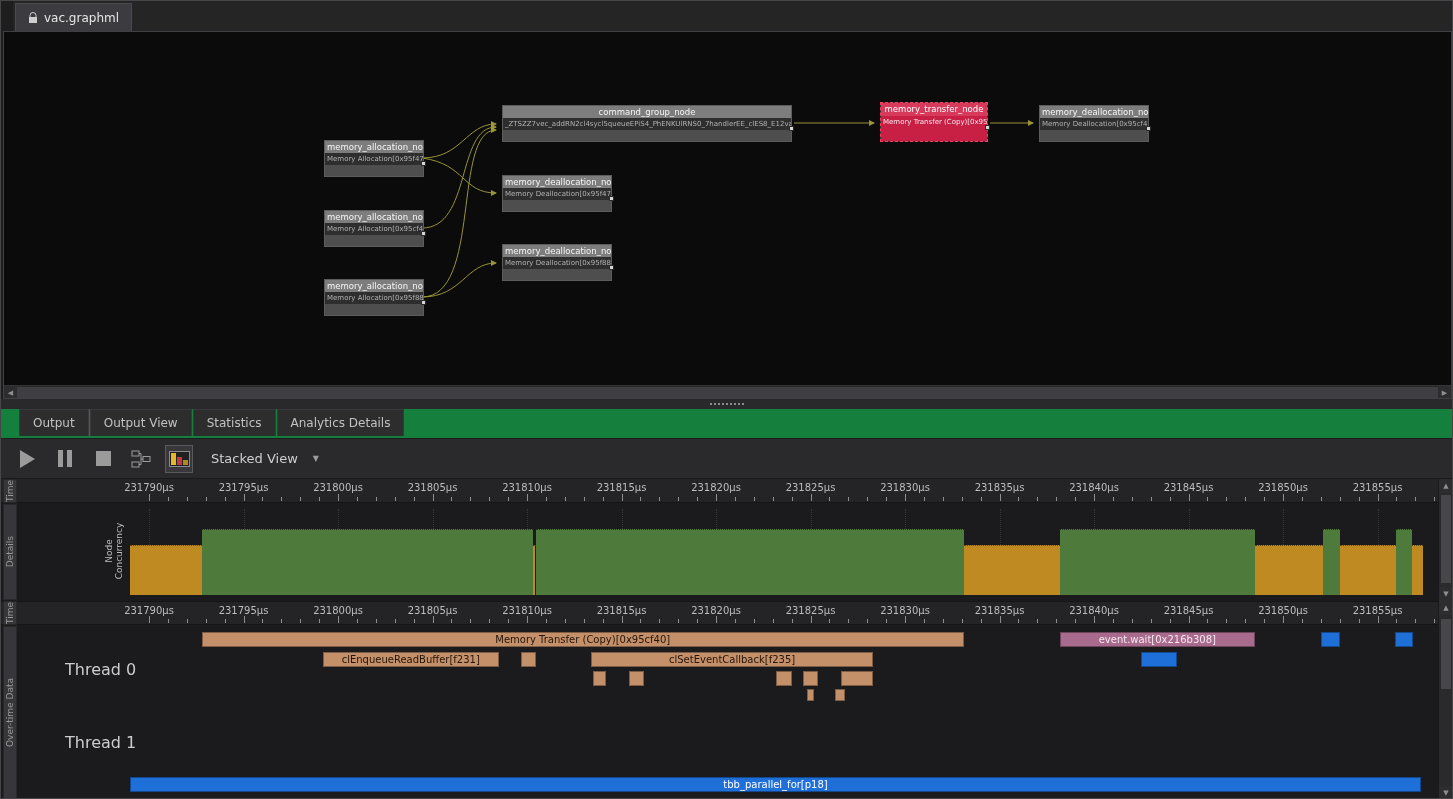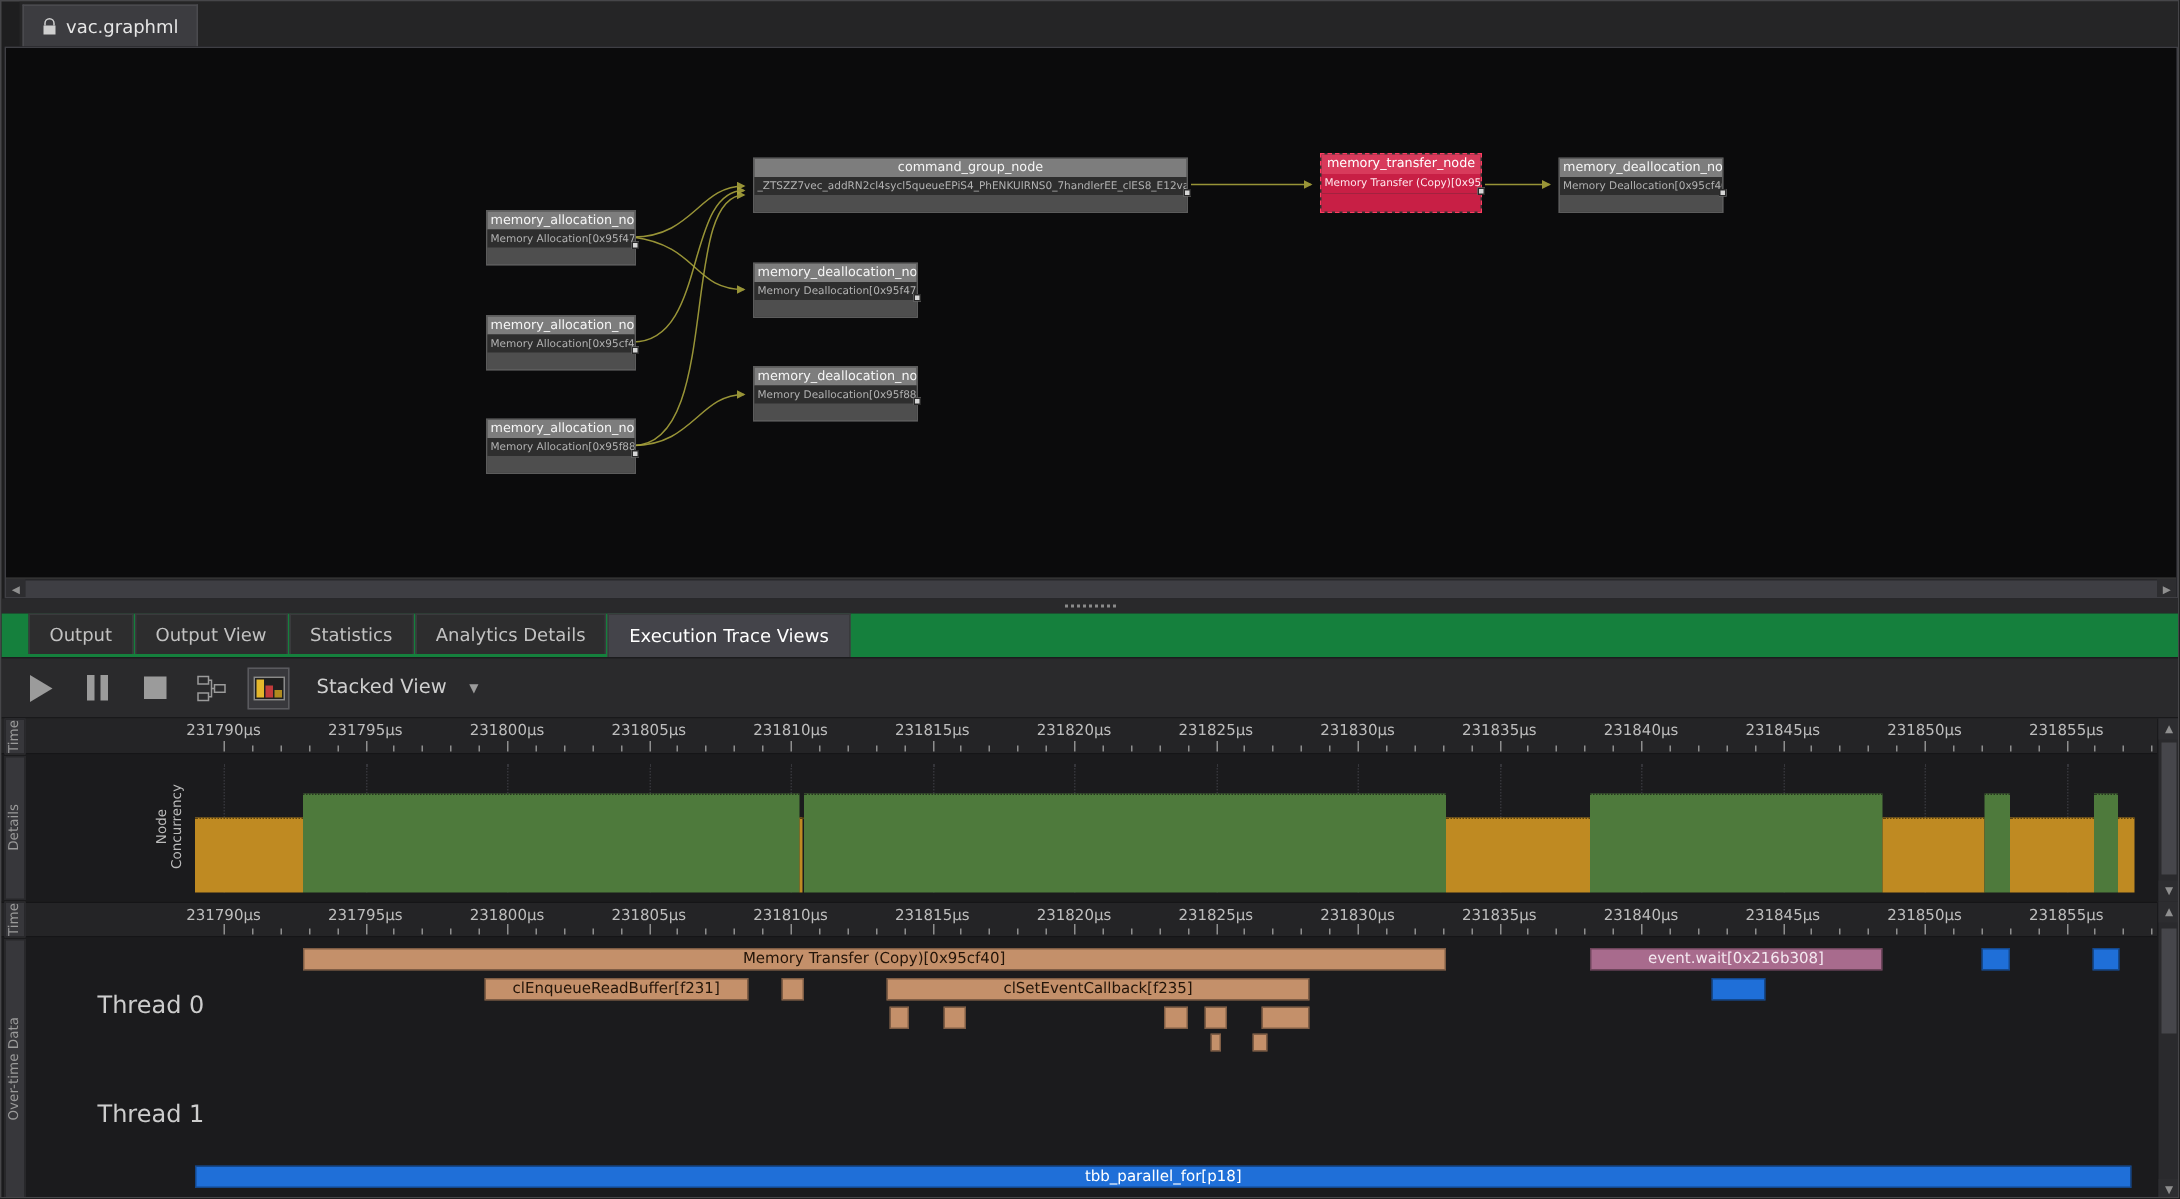--- a/index.html
+++ b/index.html
@@ -201,21 +201,20 @@
 
   <div id="splitter">
     <div class="grip"></div>
   </div>
 
   <div id="panel-tabs">
     <div class="ptab">Output</div>
     <div class="ptab">Output View</div>
     <div class="ptab">Statistics</div>
     <div class="ptab">Analytics Details</div>
-    <div class="ptab active">Execution Trace Views</div>
   </div>
 
   <div id="toolbar">
     <div class="tbtn">
         <i class="play-shape"></i>
       </div>
     <div class="tbtn">
         <span class="pause-shape">
           <i></i>
           <i></i>

